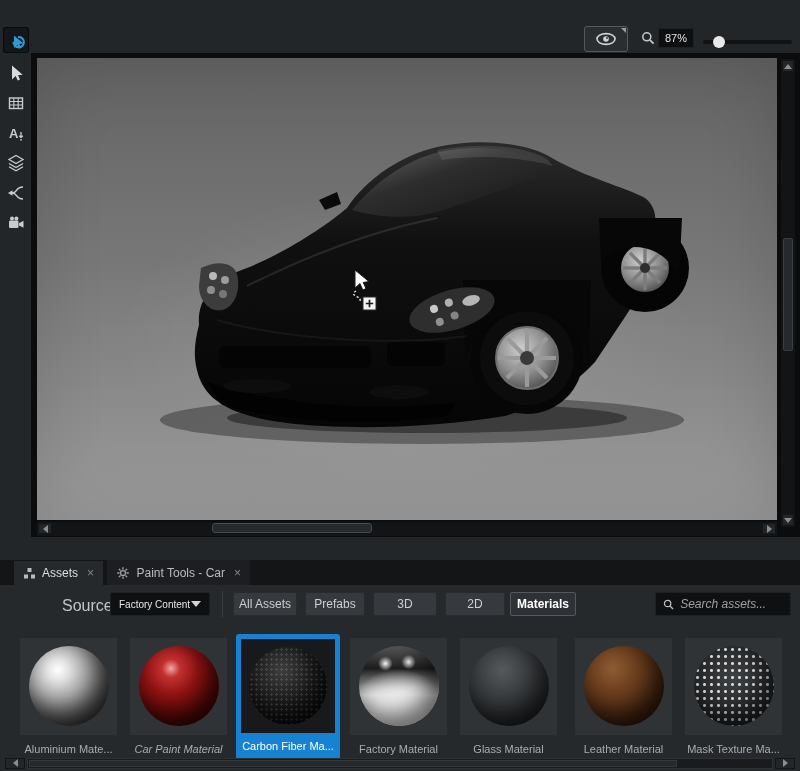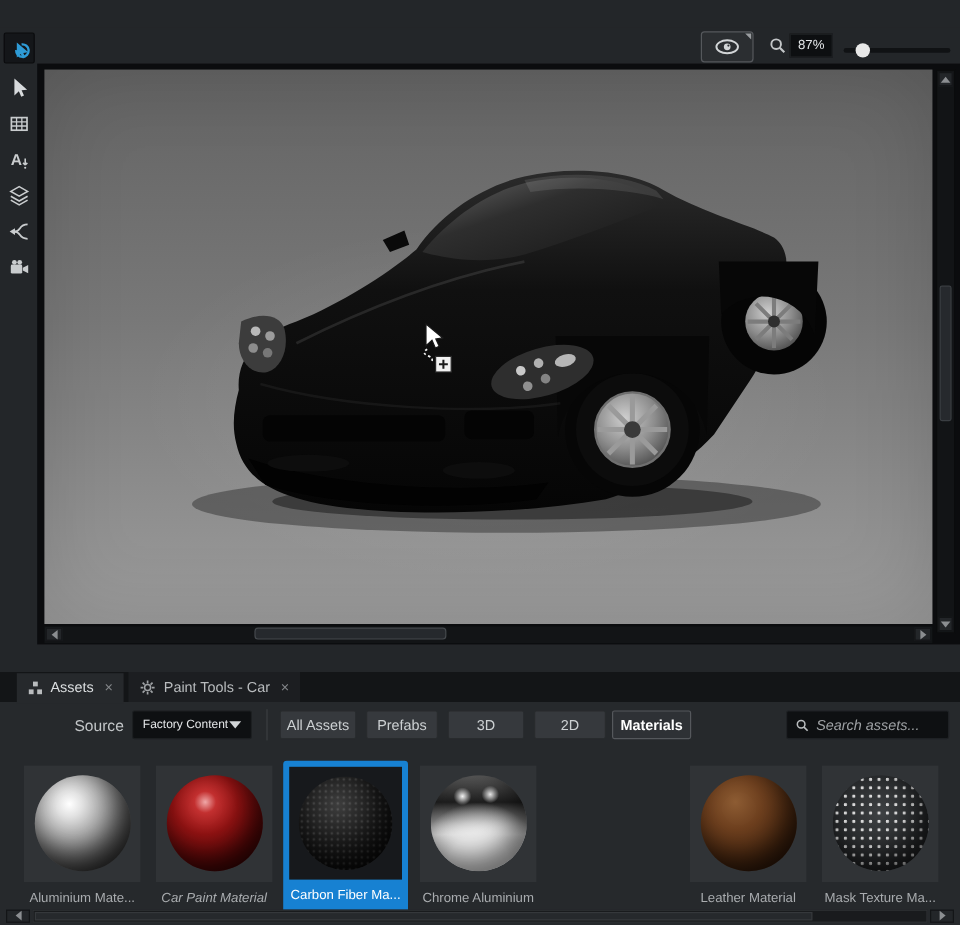--- a/index.html
+++ b/index.html
@@ -48,21 +48,21 @@
   .arr-left{width:0;height:0;border-top:4px solid transparent;border-bottom:4px solid transparent;border-right:5px solid #8b8e91;}
   .arr-right{width:0;height:0;border-top:4px solid transparent;border-bottom:4px solid transparent;border-left:5px solid #8b8e91;}
 
   
   .assets-pane { position:absolute; top:560px; left:0; width:800px; height:211px; background:#26292c; }
   .bottom-tabbar { position:absolute; top:0; left:0; right:0; height:25px; background:#131517; }
   .bottom-tabbar .tab { height:25px; }
   .bottom-tabbar .tab.inactive { background:#1c1e21; color:#b9bcbe; }
 
   .filter-row { position:absolute; top:31px; left:0; right:0; height:26px; }
-  .source-label { position:absolute; left:62px; top:6px; font-size:13px; color:#c3c6c8; }
+  .source-label { position:absolute; left:62px; top:6px; font-size:16px; color:#c3c6c8; }
   .source-dd { position:absolute; left:110px; top:1px; width:100px; height:24px; background:#0e1012; border:1px solid #1c1f21; border-radius:2px; color:#e4e6e8; font-size:10px; display:flex; align-items:center; justify-content:space-between; padding:0 8px; }
   .dd-caret { width:0; height:0; border-left:5px solid transparent; border-right:5px solid transparent; border-top:6px solid #d2d5d7; }
   .v-divider { position:absolute; left:222px; top:0; width:1px; height:26px; background:#3b3e41; }
   .filter-btn { position:absolute; top:1px; height:24px; background:#36393d; border:1px solid #282b2d; border-radius:2px; color:#ccd0d2; font-size:12px; display:flex; align-items:center; justify-content:center; }
   .filter-btn.active { background:#2e3135; border:1px solid #55585c; color:#ffffff; font-weight:bold; }
   .search-box { position:absolute; left:655px; top:1px; width:136px; height:24px; background:#0e1012; border:1px solid #1e2124; border-radius:2px; display:flex; align-items:center; padding:0 7px; gap:6px; }
   .search-box input { background:transparent; border:none; outline:none; color:#e0e3e5; font-size:12px; font-style:italic; width:100%; font-family:"Liberation Sans",sans-serif; }
   .search-box input::placeholder { color:#9ea1a4; }
 
   .asset-grid { position:absolute; top:74px; left:0; right:0; height:125px; }
@@ -354,21 +354,27 @@
     <div class="tile selected" style="left:236px;">
       <div class="thumb">
           <div class="sphere sph-carbon"></div>
         </div>
       <div class="tile-label">Carbon Fiber Ma...</div>
     </div>
     <div class="tile" style="left:350px;">
       <div class="thumb">
           <div class="sphere sph-chrome"></div>
         </div>
-      <div class="tile-label">Chrome Aluminium</div>
+      <div class="tile-label">Factory Material</div>
+    </div>
+    <div class="tile" style="left:460px;">
+      <div class="thumb">
+          <div class="sphere sph-glass"></div>
+        </div>
+      <div class="tile-label">Glass Material</div>
     </div>
     <div class="tile" style="left:575px;">
       <div class="thumb">
           <div class="sphere sph-leather"></div>
         </div>
       <div class="tile-label">Leather Material</div>
     </div>
     <div class="tile" style="left:685px;">
       <div class="thumb">
           <div class="sphere sph-mask"></div>

